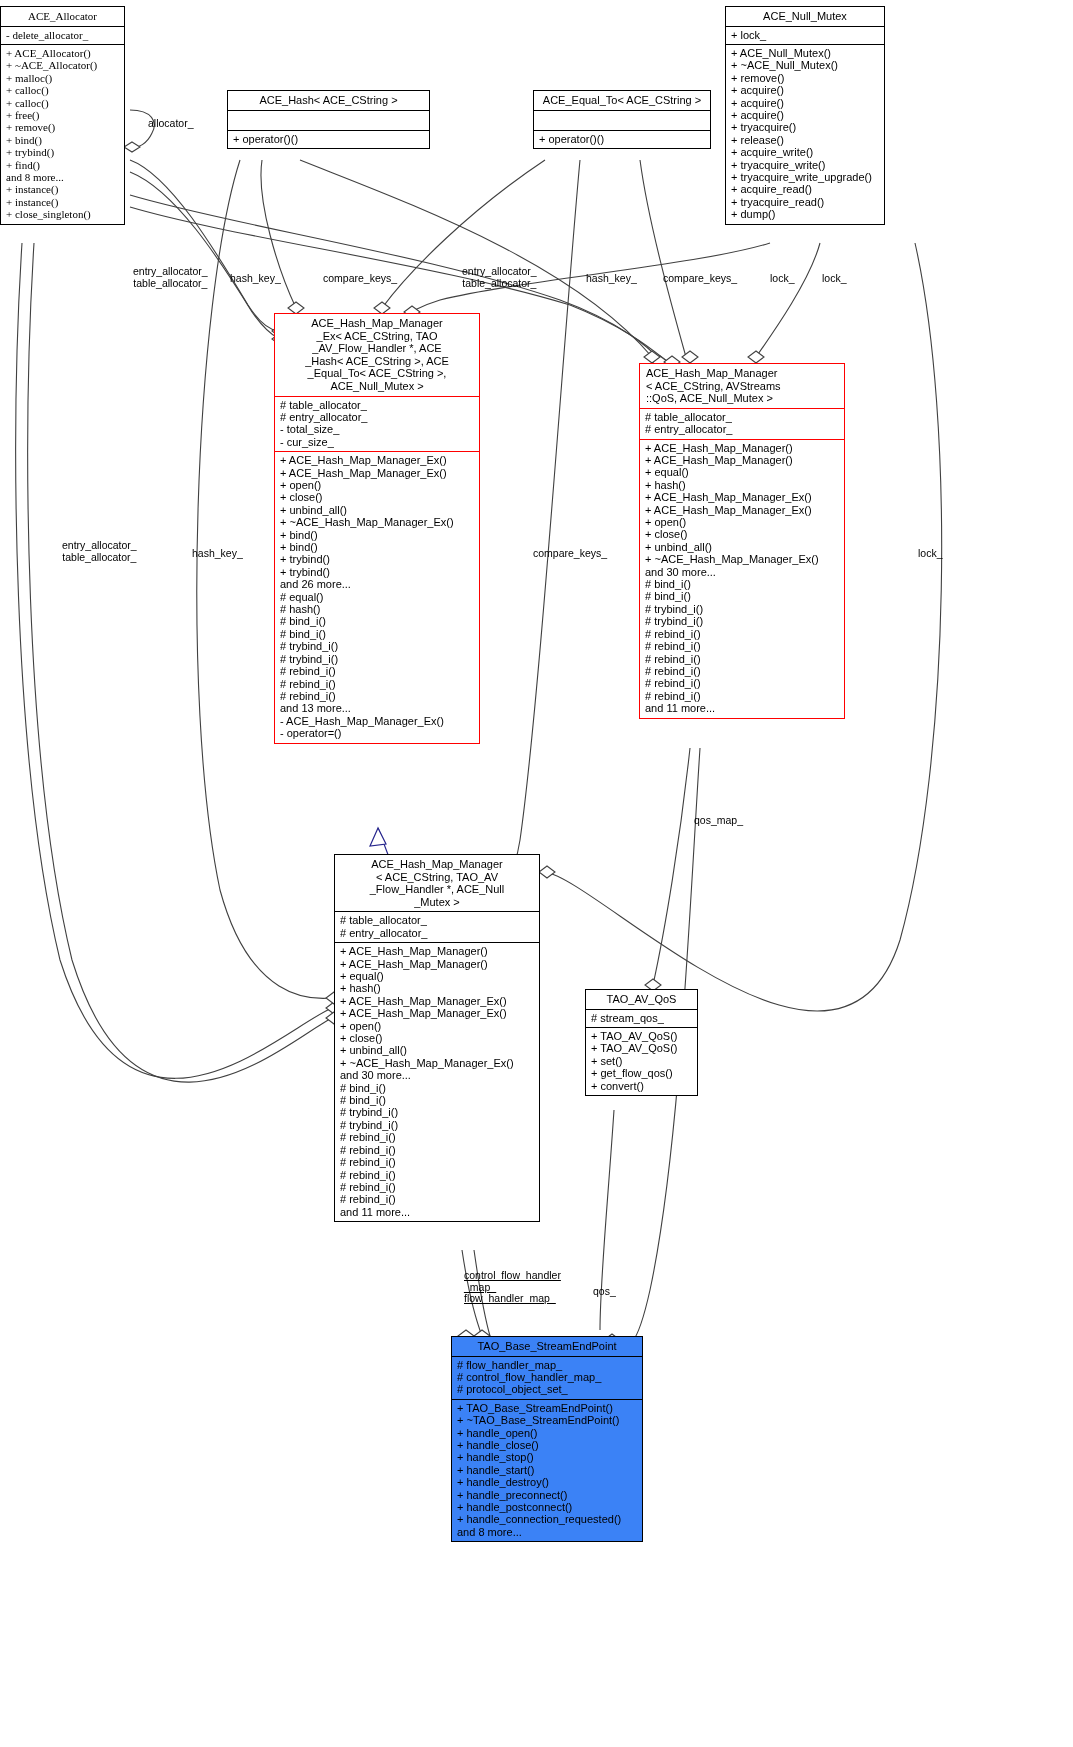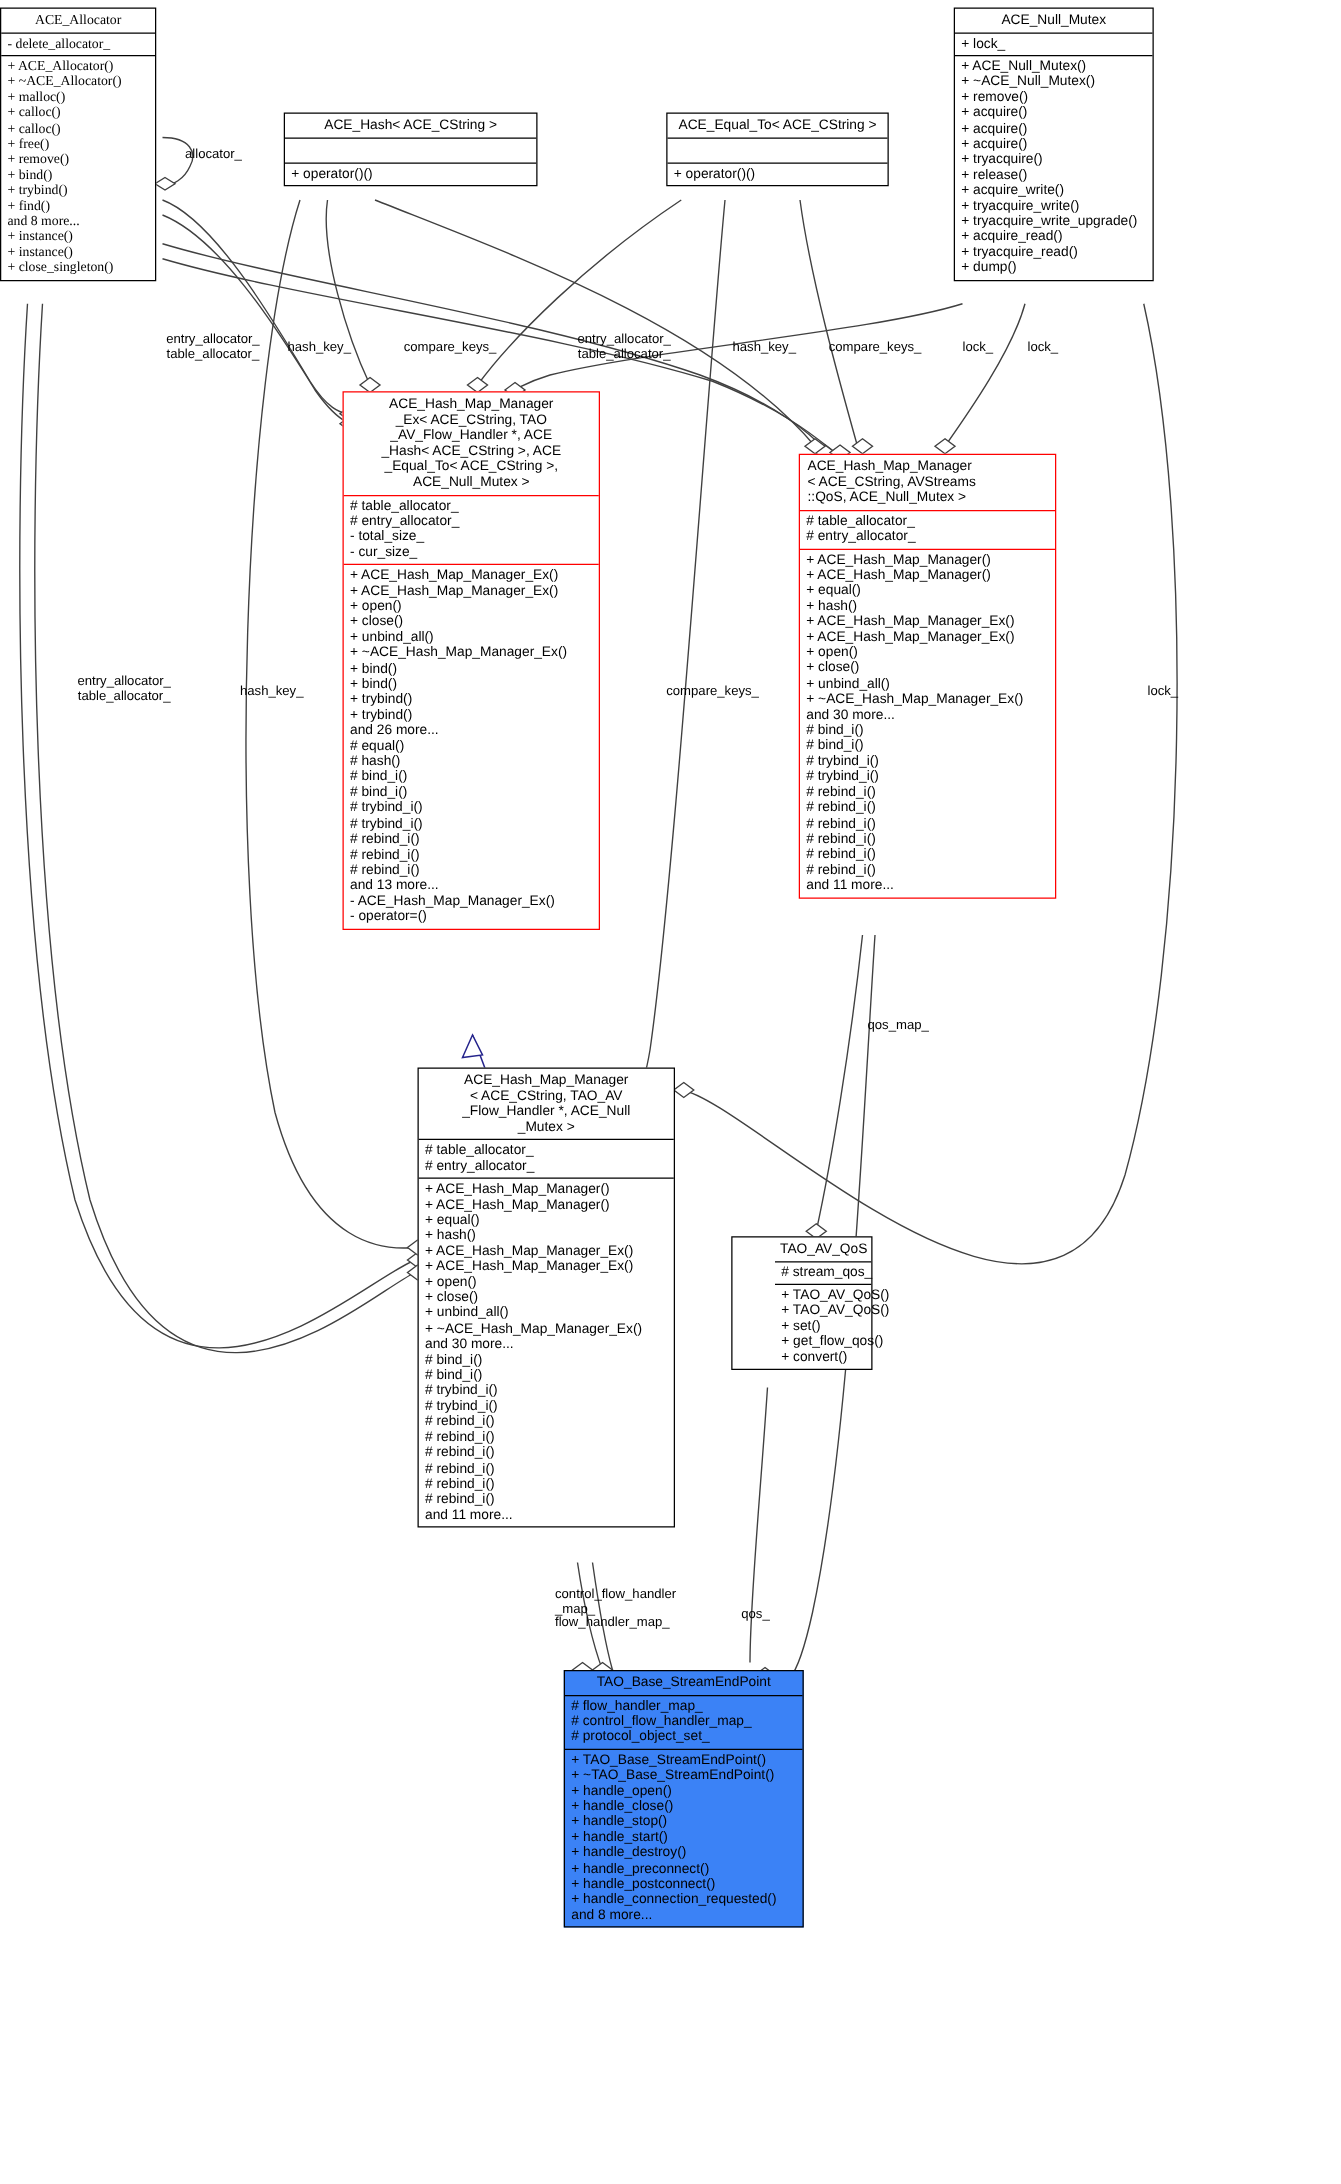--- a/index.html
+++ b/index.html
@@ -142,21 +142,21 @@
   <div class="edge-label" style="left:586px; top:273px;">hash_key_</div>
   <div class="edge-label" style="left:663px; top:273px;">compare_keys_</div>
   <div class="edge-label" style="left:770px; top:273px;">lock_</div>
   <div class="edge-label" style="left:822px; top:273px;">lock_</div>
   <div class="edge-label left" style="left:62px; top:540px;">entry_allocator_
 table_allocator_</div>
   <div class="edge-label" style="left:192px; top:548px;">hash_key_</div>
   <div class="edge-label" style="left:533px; top:548px;">compare_keys_</div>
   <div class="edge-label" style="left:918px; top:548px;">lock_</div>
   <div class="edge-label" style="left:694px; top:815px;">qos_map_</div>
-  <div class="edge-label" style="left:444px; top:1270px; width:120px;">control_flow_handler
+  <div class="edge-label" style="left:464px; top:1270px; width:120px;text-decoration:underline;">control_flow_handler
 _map_
 flow_handler_map_</div>
   <div class="edge-label" style="left:593px; top:1286px;">qos_</div>
 
   <div class="uml-box" style="left:0; top:6px; width:125px;font-family:Liberation Serif, serif;">
     <div class="box-title">ACE_Allocator</div>
     <div class="sep"></div>
     <div class="box-attrs">
         <div class="row">- delete_allocator_</div>
       </div>
@@ -192,21 +192,21 @@
   <div class="uml-box" style="left:533px; top:90px; width:178px;">
     <div class="box-title">ACE_Equal_To&lt; ACE_CString &gt;</div>
     <div class="sep"></div>
     <div class="box-attrs" style="min-height:14px;"></div>
     <div class="sep"></div>
     <div class="box-ops">
         <div class="row">+ operator()()</div>
       </div>
   </div>
 
-  <div class="uml-box" style="left:763px; top:6px; width:160px;">
+  <div class="uml-box" style="left:725px; top:6px; width:160px;">
     <div class="box-title">ACE_Null_Mutex</div>
     <div class="sep"></div>
     <div class="box-attrs">
         <div class="row">+ lock_</div>
       </div>
     <div class="sep"></div>
     <div class="box-ops">
         <div class="row">+ ACE_Null_Mutex()</div>
         <div class="row">+ ~ACE_Null_Mutex()</div>
         <div class="row">+ remove()</div>
@@ -332,21 +332,21 @@
         <div class="row"># rebind_i()</div>
         <div class="row"># rebind_i()</div>
         <div class="row"># rebind_i()</div>
         <div class="row"># rebind_i()</div>
         <div class="row"># rebind_i()</div>
         <div class="row"># rebind_i()</div>
         <div class="row">and 11 more...</div>
       </div>
   </div>
 
-  <div class="uml-box" style="left:585px; top:989px; width:113px;padding-left:34px;">
+  <div class="uml-box" style="left:585px; top:989px; width:113px;">
     <div class="box-title">TAO_AV_QoS</div>
     <div class="sep"></div>
     <div class="box-attrs">
         <div class="row"># stream_qos_</div>
       </div>
     <div class="sep"></div>
     <div class="box-ops">
         <div class="row">+ TAO_AV_QoS()</div>
         <div class="row">+ TAO_AV_QoS()</div>
         <div class="row">+ set()</div>

